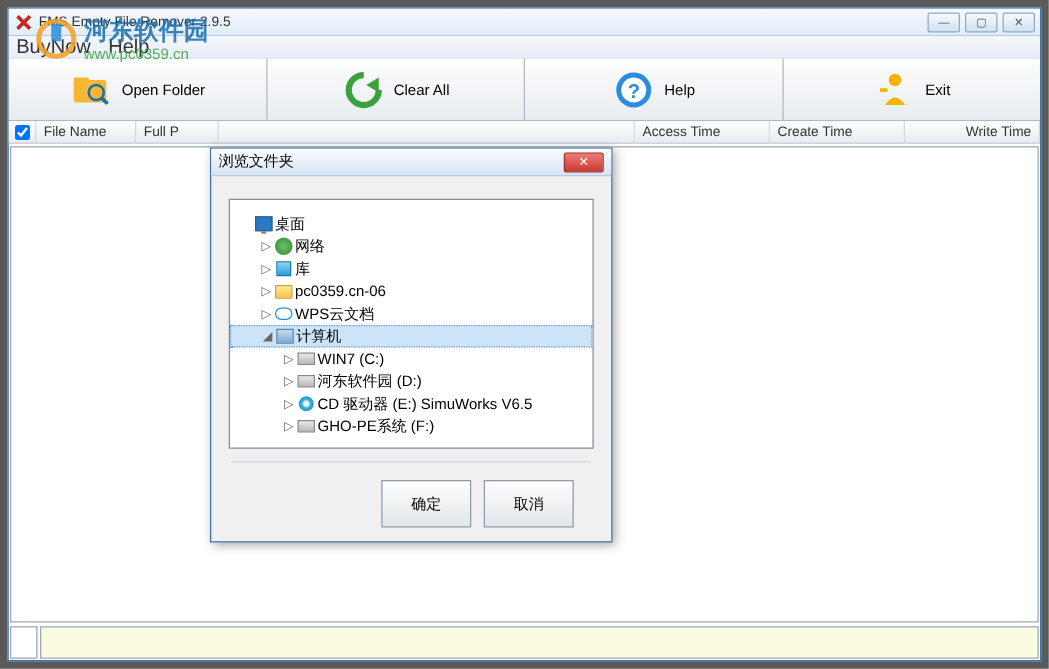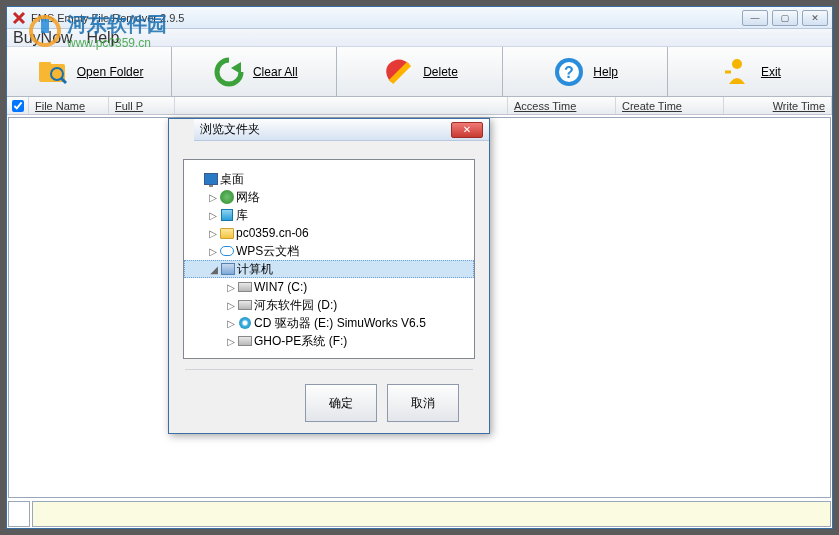--- a/index.html
+++ b/index.html
@@ -12,39 +12,39 @@
 .titlebar .title { font-size: 11px; color: #333; flex: 1; }
 .win-controls { display: flex; gap: 4px; }
 .win-btn { width: 26px; height: 16px; border: 1px solid #94a7bf; background: linear-gradient(#f5f9fd,#d3e1f2); font-size: 9px; display: flex; align-items: center; justify-content: center; border-radius: 2px; cursor: pointer; color: #555; }
 
 .menubar { height: 18px; background: linear-gradient(#f4f7fb,#e8eef7); display: flex; align-items: center; padding: 0 6px; font-size: 16px; color: #333; gap: 14px; border-bottom: 1px solid #cfd9e6; }
 
 .toolbar { height: 50px; background: linear-gradient(#fdfdfd,#e8ecf0); display: flex; border-bottom: 1px solid #b0b8c2; }
 .tool-btn { flex: 1; border-right: 1px solid #b0b8c2; display: flex; align-items: center; justify-content: center; gap: 6px; cursor: pointer; padding: 0 2px; }
 .tool-btn:last-child { border-right: none; }
 .tool-icon { width: 36px; height: 36px; display: flex; align-items: center; justify-content: center; }
-.tool-label { font-size: 12px; text-decoration: underline; color: #000; }
-
-.list-header { height: 18px; background: linear-gradient(#fdfdfd,#e8ecf0); border-bottom: 1px solid #c0c6cf; display: flex; font-size: 11px; color: #333; text-decoration: underline; }
+.tool-label { font-size: 12px; color: #000; }
+
+.list-header { height: 18px; background: linear-gradient(#fdfdfd,#e8ecf0); border-bottom: 1px solid #c0c6cf; display: flex; font-size: 11px; color: #333; }
 .hdr-check { width: 22px; display: flex; align-items: center; justify-content: center; border-right: 1px solid #d3d8e0; }
 .hdr-check input { width: 12px; height: 12px; }
 .hdr-col { padding: 2px 6px; border-right: 1px solid #d3d8e0; display: flex; align-items: center; }
 .hdr-col.fn { width: 80px; } .hdr-col.fp { width: 66px; } .hdr-col.gap { flex: 1; }
 .hdr-col.ct { width: 108px; } .hdr-col.at { width: 108px; } .hdr-col.wt { width: 108px; text-align: right; justify-content: flex-end; }
 
 .list-body { position: absolute; left: 1px; right: 1px; top: 110px; bottom: 30px; background: #fff; border: 1px solid #9aa7b8; }
 .status-area { position: absolute; left: 1px; right: 1px; bottom: 1px; height: 26px; display: flex; }
 .status-left { width: 22px; border: 1px solid #9aa7b8; background: #fff; margin-right: 2px; }
 .status-bar { flex: 1; border: 1px solid #9aa7b8; background: #fafbe0; }
 
 .watermark { position: absolute; left: 20px; top: 4px; pointer-events: none; opacity: .85; }
 
 
 .dialog { position: absolute; left: 168px; top: 118px; width: 322px; height: 316px; background: #f0f0f0; border: 1px solid #3a6ea5; box-shadow: 2px 2px 8px rgba(0,0,0,.35); }
-.dlg-title { height: 22px; background: linear-gradient(#fdfdfd,#d6e3f3); display: flex; align-items: center; padding: 0 6px; font-size: 12px; border-bottom: 1px solid #b9c8dd; margin-left: 25px; }
+.dlg-title { height: 22px; background: linear-gradient(#fdfdfd,#d6e3f3); display: flex; align-items: center; padding: 0 6px; font-size: 12px; border-bottom: 1px solid #b9c8dd; }
 .dlg-title span { flex: 1; }
 .dlg-close { width: 32px; height: 16px; background: linear-gradient(#f07a77,#c83a32); border: 1px solid #a02e28; border-radius: 2px; display: flex; align-items: center; justify-content: center; color: #fff; font-size: 10px; cursor: pointer; }
 .dlg-body { padding: 18px 14px 8px; }
 .tree-box { width: 292px; height: 200px; background: #fff; border: 1px solid #828790; overflow: hidden; font-size: 12px; padding-top: 10px; }
 .tree-item { display: flex; align-items: center; height: 18px; padding-left: 8px; gap: 1px; }
 .tree-item .exp { width: 10px; text-align: center; color: #666; font-size: 10px; cursor: pointer; }
 .tree-item .ticon { width: 16px; height: 16px; display: flex; align-items: center; justify-content: center; }
 .tree-item.sel { background: #cde4f7; border: 1px dotted #6a9edb; }
 .ind1 { padding-left: 24px; } .ind2 { padding-left: 42px; }
 .dlg-btns { display: flex; justify-content: flex-end; gap: 10px; padding: 14px 16px 0; }
@@ -103,29 +103,20 @@
         <svg width="36" height="36" viewBox="0 0 36 36">
             <path d="M18 6 A12 12 0 1 0 30 18" fill="none" stroke="#3ba23b" stroke-width="5"></path>
             <polygon points="30,8 30,20 20,14" fill="#3ba23b"></polygon>
           </svg>
       </span>
       <span class="tool-label">Clear All</span>
     </div>
     <div class="tool-btn">
       <span class="tool-icon">
         <svg width="36" height="36" viewBox="0 0 36 36">
-            <path d="M8 10 C14 4 22 4 28 10 L10 28 C4 22 4 14 8 10 Z" fill="#e53935"></path>
-            <path d="M28 10 L10 28" stroke="#ffb300" stroke-width="6"></path>
-          </svg>
-      </span>
-      <span class="tool-label">Delete</span>
-    </div>
-    <div class="tool-btn">
-      <span class="tool-icon">
-        <svg width="36" height="36" viewBox="0 0 36 36">
             <circle cx="18" cy="18" r="14" fill="#2a8ddb"></circle>
             <circle cx="18" cy="18" r="10" fill="#fff"></circle>
             <text x="18" y="24" text-anchor="middle" font-size="16" font-weight="bold" fill="#2a8ddb">?</text>
           </svg>
       </span>
       <span class="tool-label">Help</span>
     </div>
     <div class="tool-btn">
       <span class="tool-icon">
         <svg width="36" height="36" viewBox="0 0 36 36">

